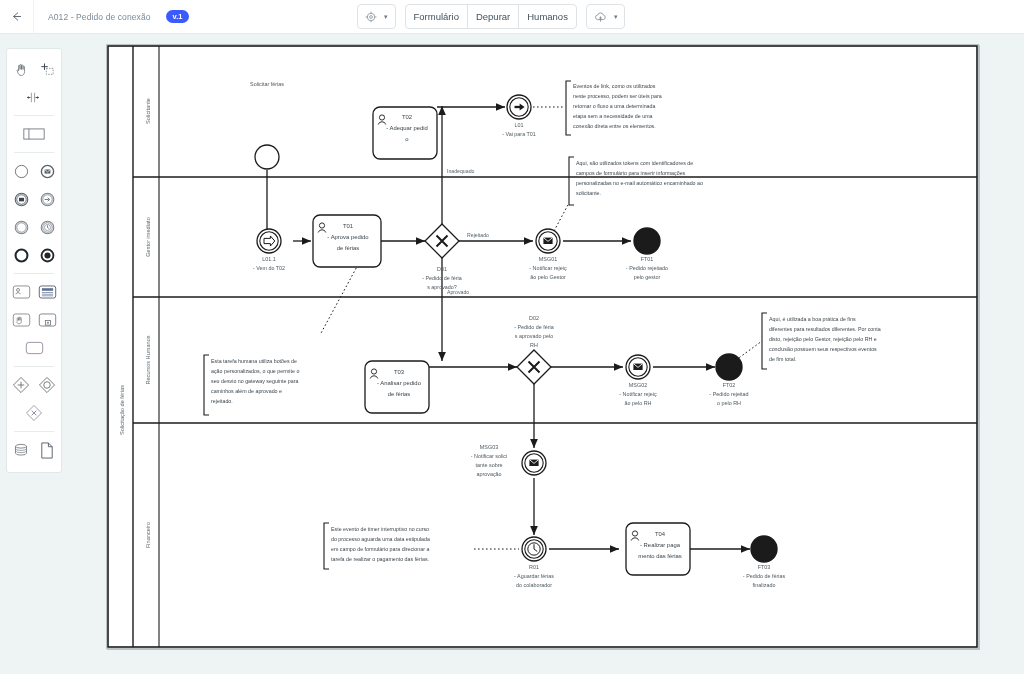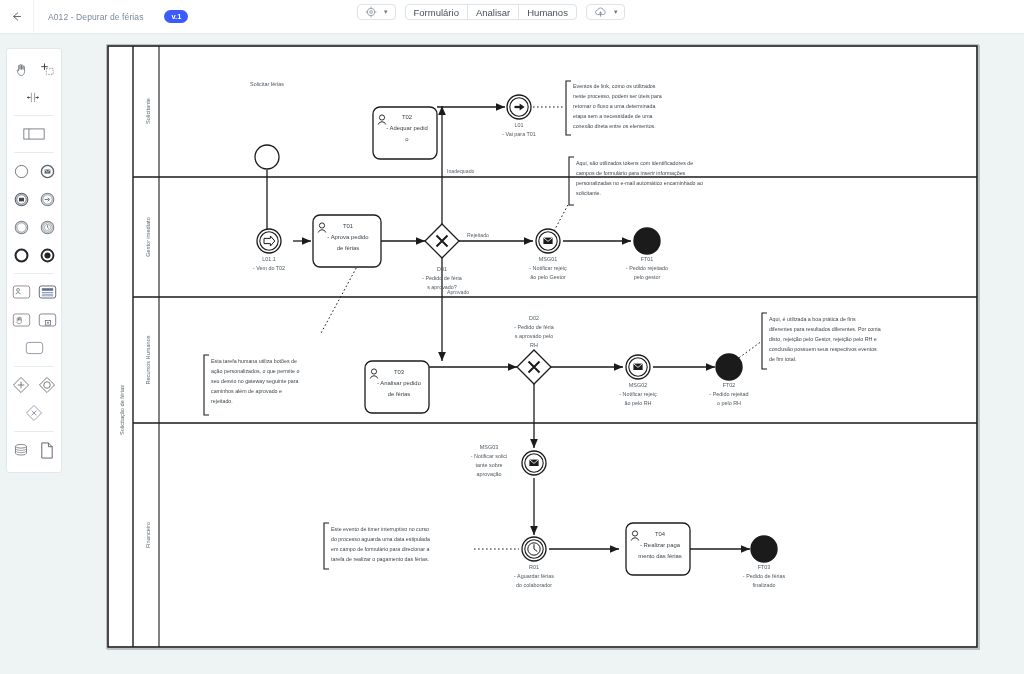--- a/index.html
+++ b/index.html
@@ -22,27 +22,27 @@
   #back-btn {
     width:34px; height:34px; display:flex; align-items:center; justify-content:center;
     color:#5b6770; font-size:15px; cursor:pointer;
     border-right:1px solid #eef1f2;
   }
   #doc-title {
     margin-left:14px; font-size:8.5px; color:#7a8a99; letter-spacing:.1px;
     white-space:nowrap;
   }
   #version-badge {
-    margin-left:21px; background:#3b5bfd; color:#fff; font-size:7.5px; font-weight:bold;
+    margin-left:15px; background:#3b5bfd; color:#fff; font-size:7.5px; font-weight:bold;
     border-radius:8px; padding:2.5px 7px; line-height:1; display:inline-block;
   }
   #tb-center { position:absolute; left:357px; top:4px; display:flex; align-items:center; gap:9px; }
   .tb-group {
     display:flex; align-items:stretch;
-    border:1px solid #dde3e6; border-radius:4px; background:#fff; overflow:hidden; height:16px;
+    border:1px solid #dde3e6; border-radius:4px; background:#fff; overflow:hidden; height:25px;
   }
   .tb-btn {
     display:flex; align-items:center; justify-content:center;
     padding:0 8px; font-size:9.5px; color:#44515c; cursor:pointer;
     border-right:1px solid #dde3e6; white-space:nowrap;
   }
   .tb-btn:last-child { border-right:none; }
   .tb-icon { padding:0 5px 0 7px; display:flex; align-items:center; }
   .tb-caret { padding:0 7px 0 2px; display:flex; align-items:center; color:#6d7b86; font-size:7px; }
 
@@ -79,21 +79,21 @@
 </head>
 <body>
 
 <div id="topbar">
   <div id="back-btn">
     <svg width="13" height="13" viewBox="0 0 16 16">
       <path d="M9.5 3.5 L4.5 8 L9.5 12.5" fill="none" stroke="#5b6770" stroke-width="1.2" stroke-linecap="round" stroke-linejoin="round"></path>
       <path d="M4.5 8 H13" fill="none" stroke="#5b6770" stroke-width="1.2" stroke-linecap="round"></path>
     </svg>
   </div>
-  <div id="doc-title">A012 - Depurar de férias</div>
+  <div id="doc-title">A012 - Pedido de conexão</div>
   <div id="version-badge">v.1</div>
 
   <div id="tb-center">
 
     <div class="tb-group">
       <div class="tb-icon">
         <svg width="12" height="12" viewBox="0 0 20 20">
           <circle cx="10" cy="10" r="6.2" fill="none" stroke="#6d7b86" stroke-width="1.1"></circle>
           <circle cx="10" cy="10" r="2.3" fill="none" stroke="#6d7b86" stroke-width="1.1"></circle>
           <g stroke="#6d7b86" stroke-width="1.1" stroke-linecap="round">
@@ -102,21 +102,21 @@
             <path d="M1.6 10 H3.6"></path>
               <path d="M16.4 10 H18.4"></path>
           </g>
         </svg>
       </div>
       <div class="tb-caret">▾</div>
     </div>
 
     <div class="tb-group">
       <div class="tb-btn">Formulário</div>
-      <div class="tb-btn">Analisar</div>
+      <div class="tb-btn">Depurar</div>
       <div class="tb-btn">Humanos</div>
     </div>
 
     <div class="tb-group">
       <div class="tb-icon">
         <svg width="13" height="12" viewBox="0 0 20 18">
           <path d="M5.2 13 A3.6 3.6 0 0 1 5.6 5.9 A4.6 4.6 0 0 1 14.4 6.1 A3.5 3.5 0 0 1 14.3 13 Z" fill="none" stroke="#6d7b86" stroke-width="1.1"></path>
           <path d="M10 15.6 V9.2" fill="none" stroke="#6d7b86" stroke-width="1.1" stroke-linecap="round"></path>
           <path d="M7.9 11.1 L10 9.1 L12.1 11.1" fill="none" stroke="#6d7b86" stroke-width="1.1" stroke-linecap="round" stroke-linejoin="round"></path>
         </svg>

